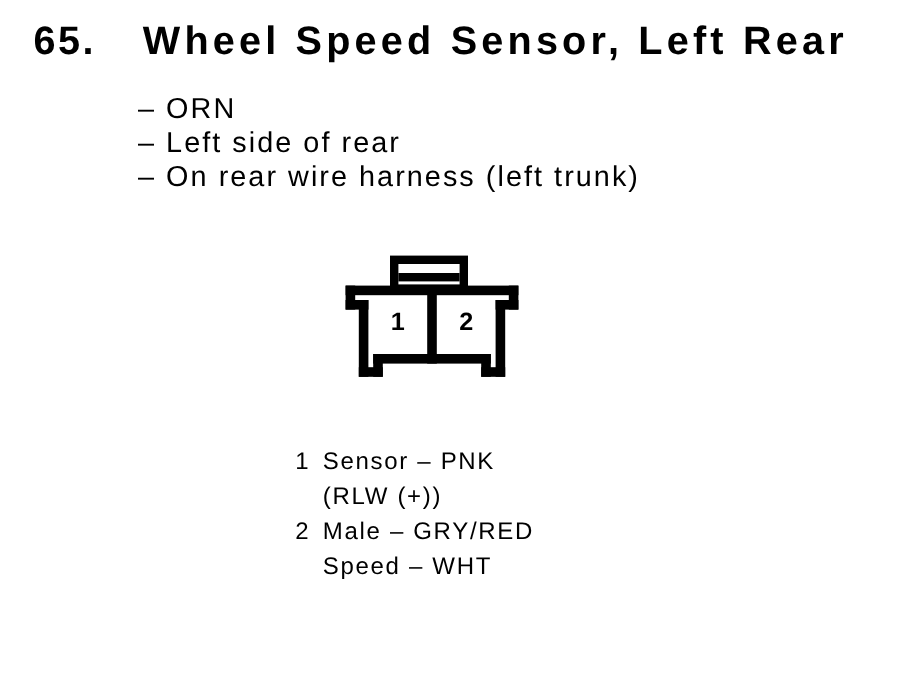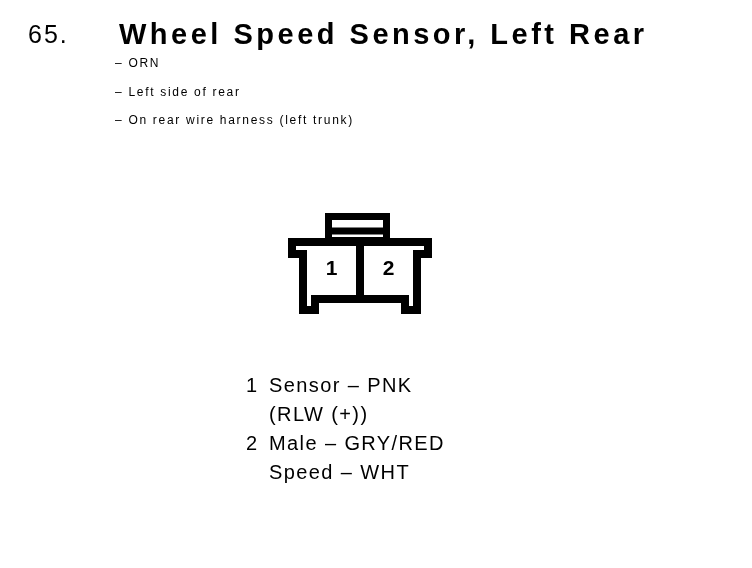--- a/index.html
+++ b/index.html
@@ -13,47 +13,47 @@
     width: 752px;
     height: 568px;
     background: #ffffff;
     overflow: hidden;
   }
   
   .item-number {
     position: absolute;
     left: 28px;
     top: 14px;
-    font-size: 25px;
-    font-weight: normal;
+    font-size: 33px;
+    font-weight: bold;
     letter-spacing: 2px;
     line-height: 40px;
     white-space: nowrap;
     text-align: right;
   }
   .page-title {
     position: absolute;
     left: 119px;
     top: 14px;
     margin: 0;
-    font-size: 29px;
+    font-size: 33px;
     font-weight: bold;
     letter-spacing: 3.5px;
     line-height: 40px;
     white-space: nowrap;
   }
   
   .notes {
     position: absolute;
     left: 115px;
-    top: 49px;
+    top: 77px;
     margin: 0;
     padding: 0;
     list-style: none;
-    font-size: 12px;
+    font-size: 24px;
     letter-spacing: 1.7px;
     line-height: 28.5px;
   }
   .notes li { white-space: nowrap; }
   
   .connector-wrap {
     position: absolute;
     left: 280px;
     top: 208px;
     width: 160px;

